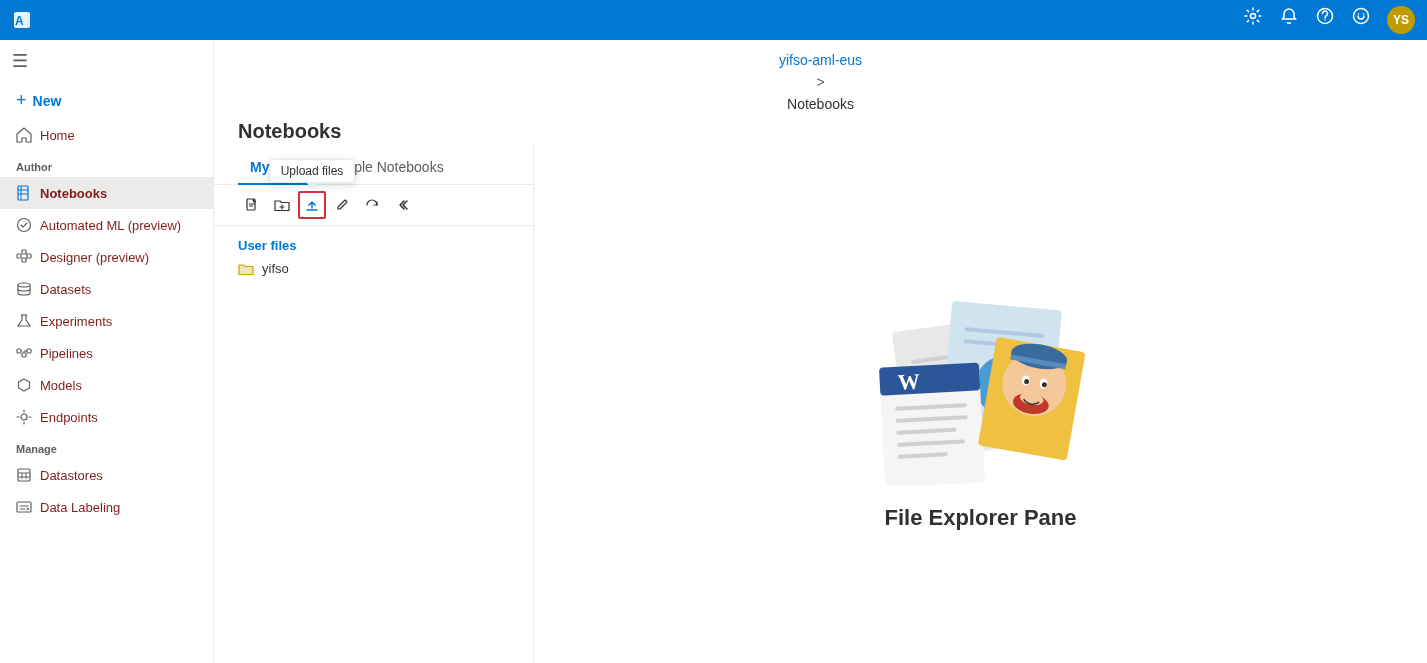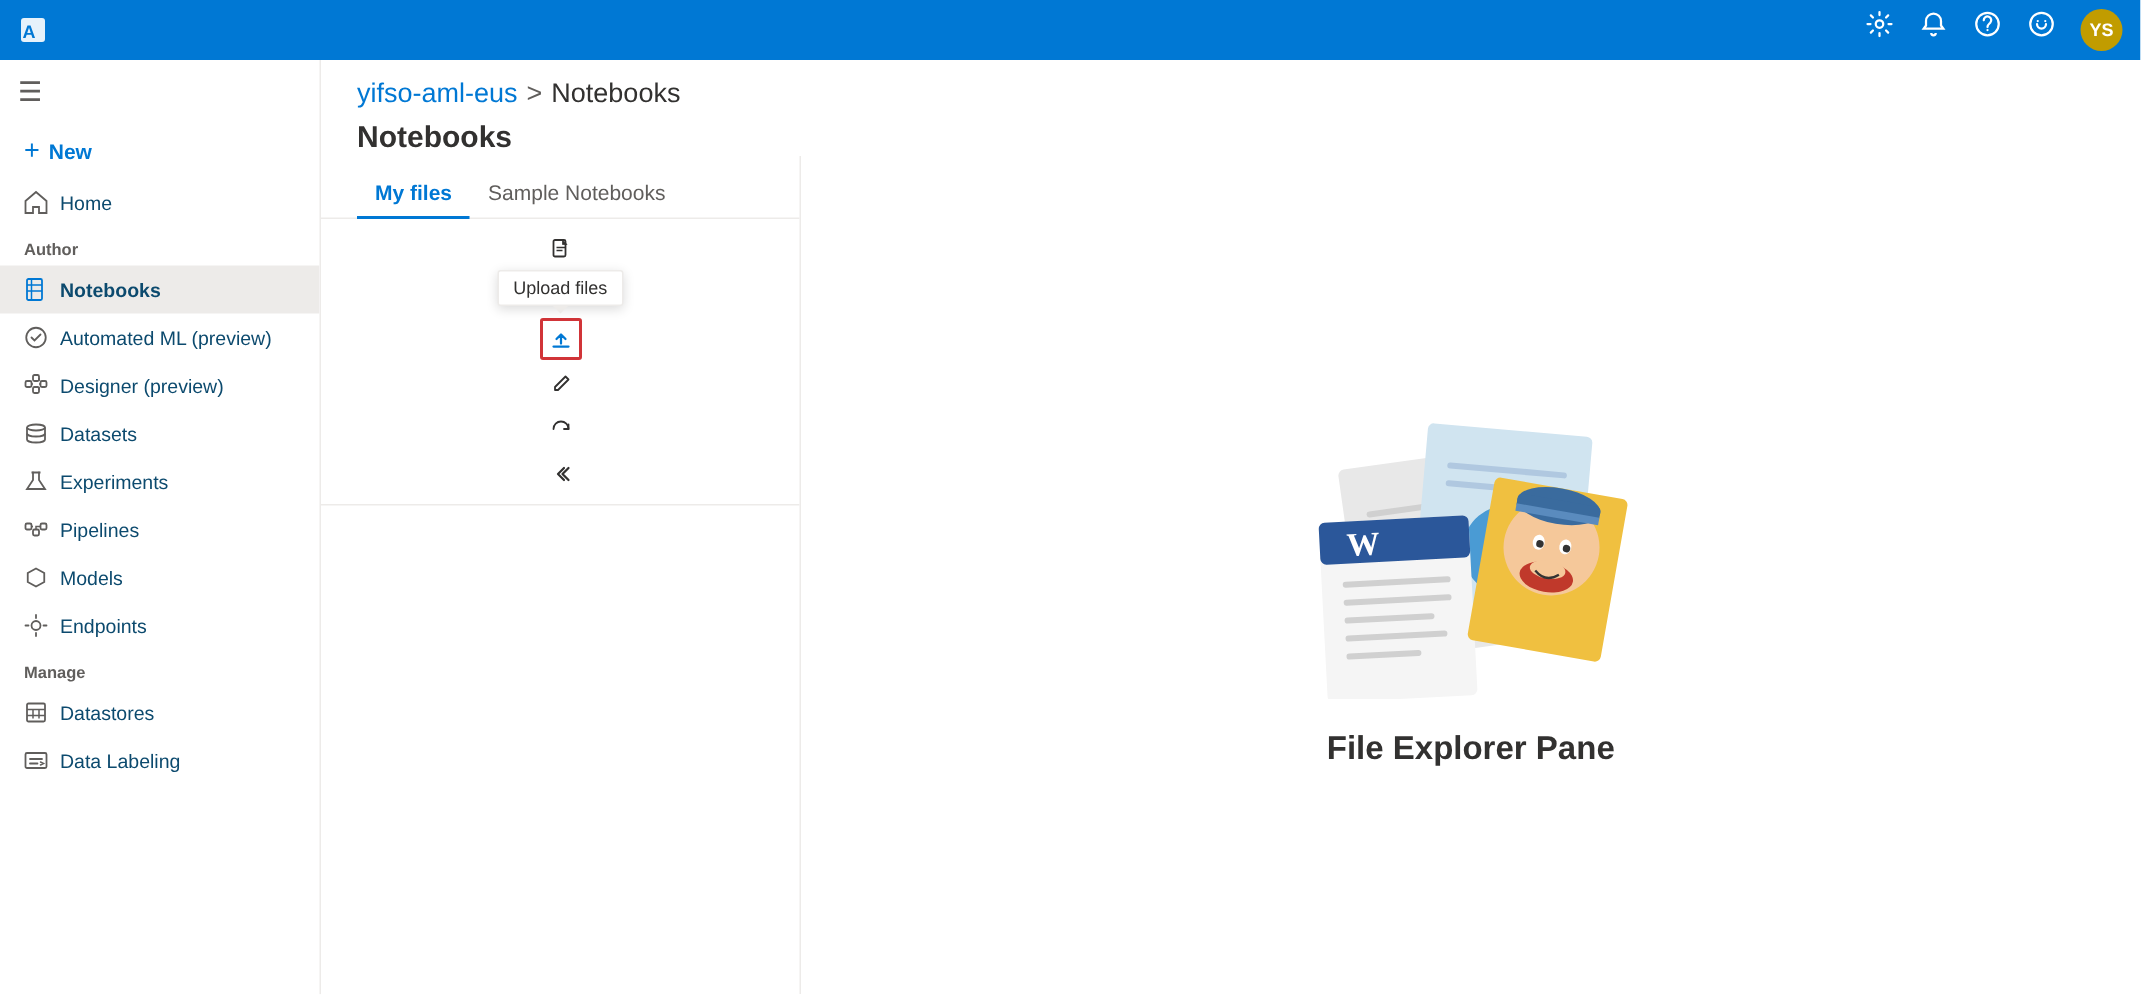--- a/index.html
+++ b/index.html
@@ -52,21 +52,21 @@
       font-size: 14px;
       font-weight: 600;
     }
     .sidebar-new .plus-icon { font-size: 18px; font-weight: 300; }
     .sidebar-item {
       display: flex;
       align-items: center;
       gap: 8px;
       padding: 8px 16px;
       cursor: pointer;
-      color: #0c4a6e;
+      color: #7f1d1d;
       font-size: 13px;
     }
     .sidebar-item.active { background: #edebe9; font-weight: 600; }
     .sidebar-item .item-icon { width: 16px; height: 16px; display: flex; align-items: center; justify-content: center; flex-shrink: 0; }
     .sidebar-section-label {
       padding: 10px 16px 4px 16px;
       font-size: 11px;
       color: #605e5c;
       text-transform: none;
       font-weight: 700;
@@ -74,22 +74,23 @@
 
     
     .content { flex: 1; display: flex; flex-direction: column; overflow: hidden; }
 
     
     .breadcrumb {
       padding: 12px 24px 0 24px;
       display: flex;
       align-items: center;
       gap: 6px;
-      font-size: 18px;
+      font-size: 14px;
       color: #0078d4;
+      flex-direction: column;
     }
     .breadcrumb-sep { color: #605e5c; }
     .breadcrumb-current { color: #323130; }
 
     
     .page-header {
       padding: 8px 24px 0 24px;
     }
     .page-title { font-size: 20px; font-weight: 600; color: #323130; }
 
@@ -127,21 +128,20 @@
       font-weight: 600;
     }
 
     
     .file-toolbar {
       display: flex;
       align-items: center;
       gap: 2px;
       padding: 6px 24px;
       border-bottom: 1px solid #edebe9;
-      flex-direction: column;
     }
     .toolbar-btn {
       width: 28px;
       height: 28px;
       display: flex;
       align-items: center;
       justify-content: center;
       cursor: pointer;
       border-radius: 2px;
       color: #323130;
@@ -466,20 +466,32 @@
           </button>
 
           <button class="toolbar-btn" title="Collapse">
             <svg width="14" height="14" viewBox="0 0 14 14" fill="none">
                 <path d="M9 3L5 7l4 4" stroke="#323130" stroke-width="1.5" stroke-linecap="round" stroke-linejoin="round"></path>
                 <path d="M12 3L8 7l4 4" stroke="#323130" stroke-width="1.5" stroke-linecap="round" stroke-linejoin="round"></path>
               </svg>
           </button>
         </div>
 
+        <div class="file-list">
+          <div class="file-section-label">User files</div>
+          <div class="file-item">
+            <span class="folder-icon">
+              <svg width="16" height="14" viewBox="0 0 16 14" fill="none">
+                  <path d="M1 3h5l1.2 1.5H15v8H1V3z" fill="#c8a400" opacity="0.3"></path>
+                  <path d="M1 3h5l1.2 1.5H15v8H1V3z" stroke="#c8a400" stroke-width="1.2" stroke-linejoin="round"></path>
+                </svg>
+            </span>
+            <span>yifso</span>
+          </div>
+        </div>
       </div>
 
       <div class="right-panel">
 
         <div class="illustration-container">
           <svg width="260" height="210" viewBox="0 0 260 210" fill="none" xmlns="http://www.w3.org/2000/svg">
 
             <g transform="rotate(-8, 100, 120)">
               <rect x="50" y="50" width="100" height="130" rx="4" fill="#e8e8e8"></rect>
               <rect x="65" y="80" width="70" height="4" rx="2" fill="#d0d0d0"></rect>

